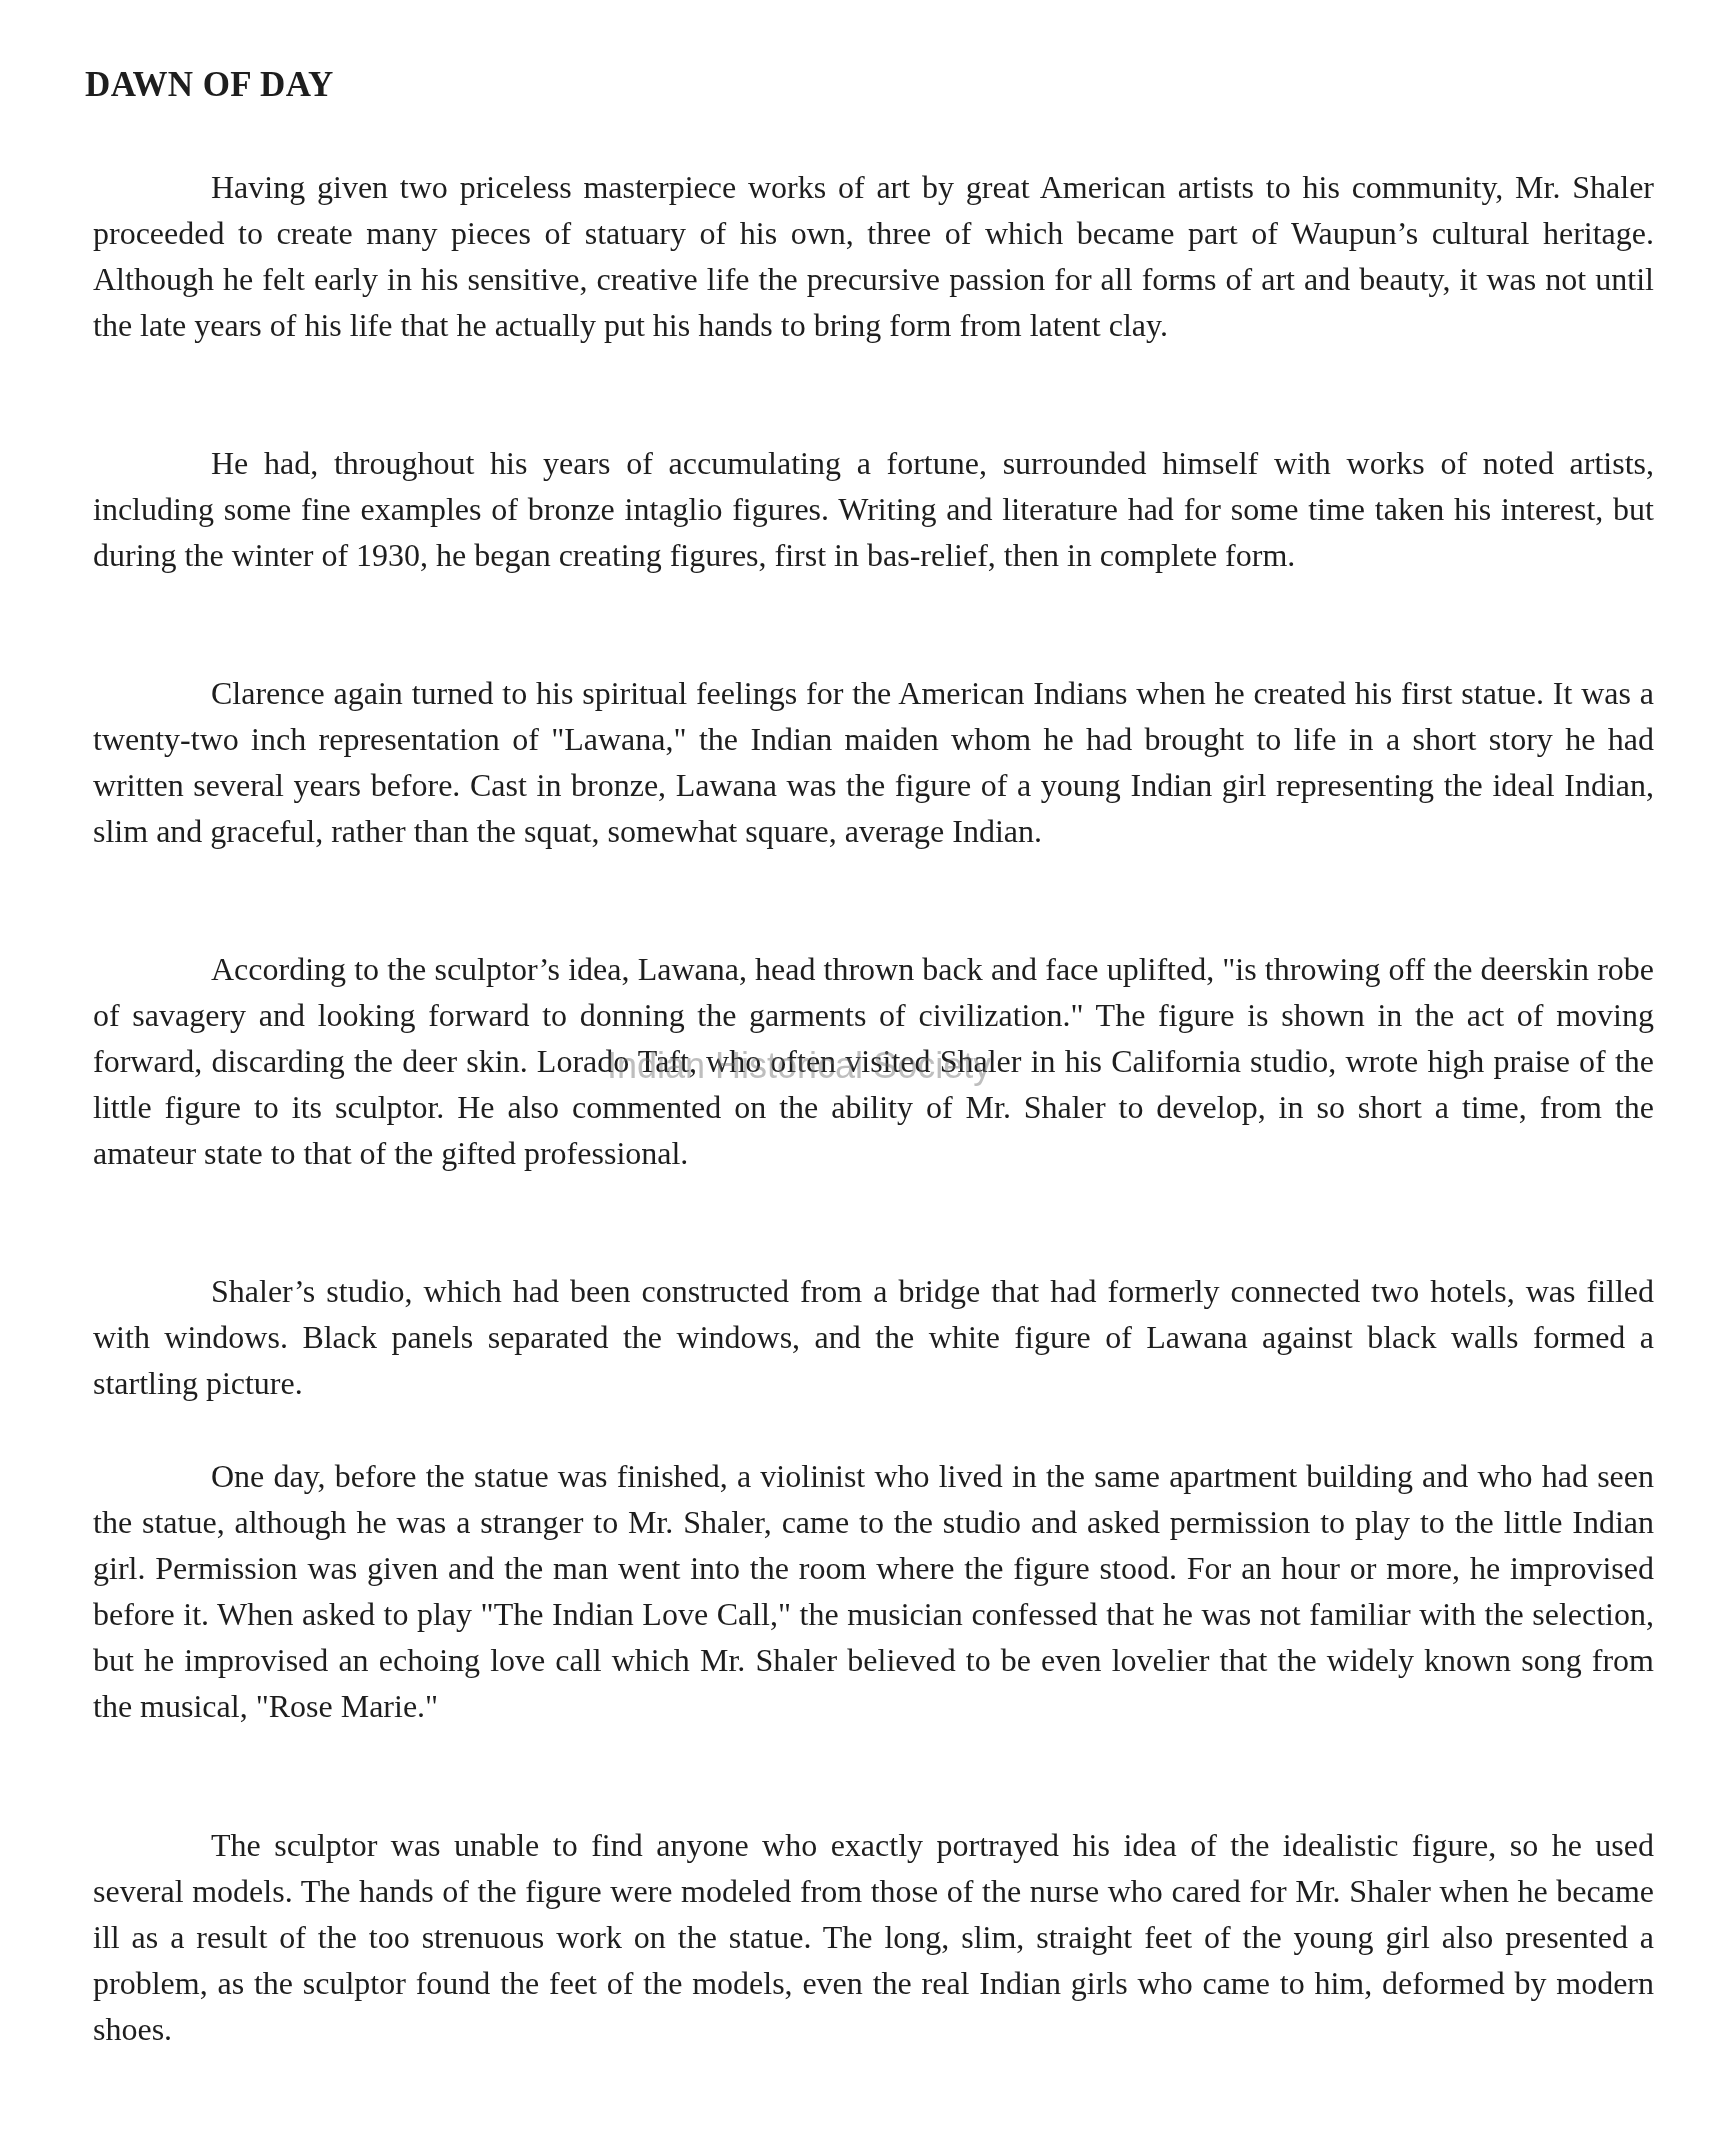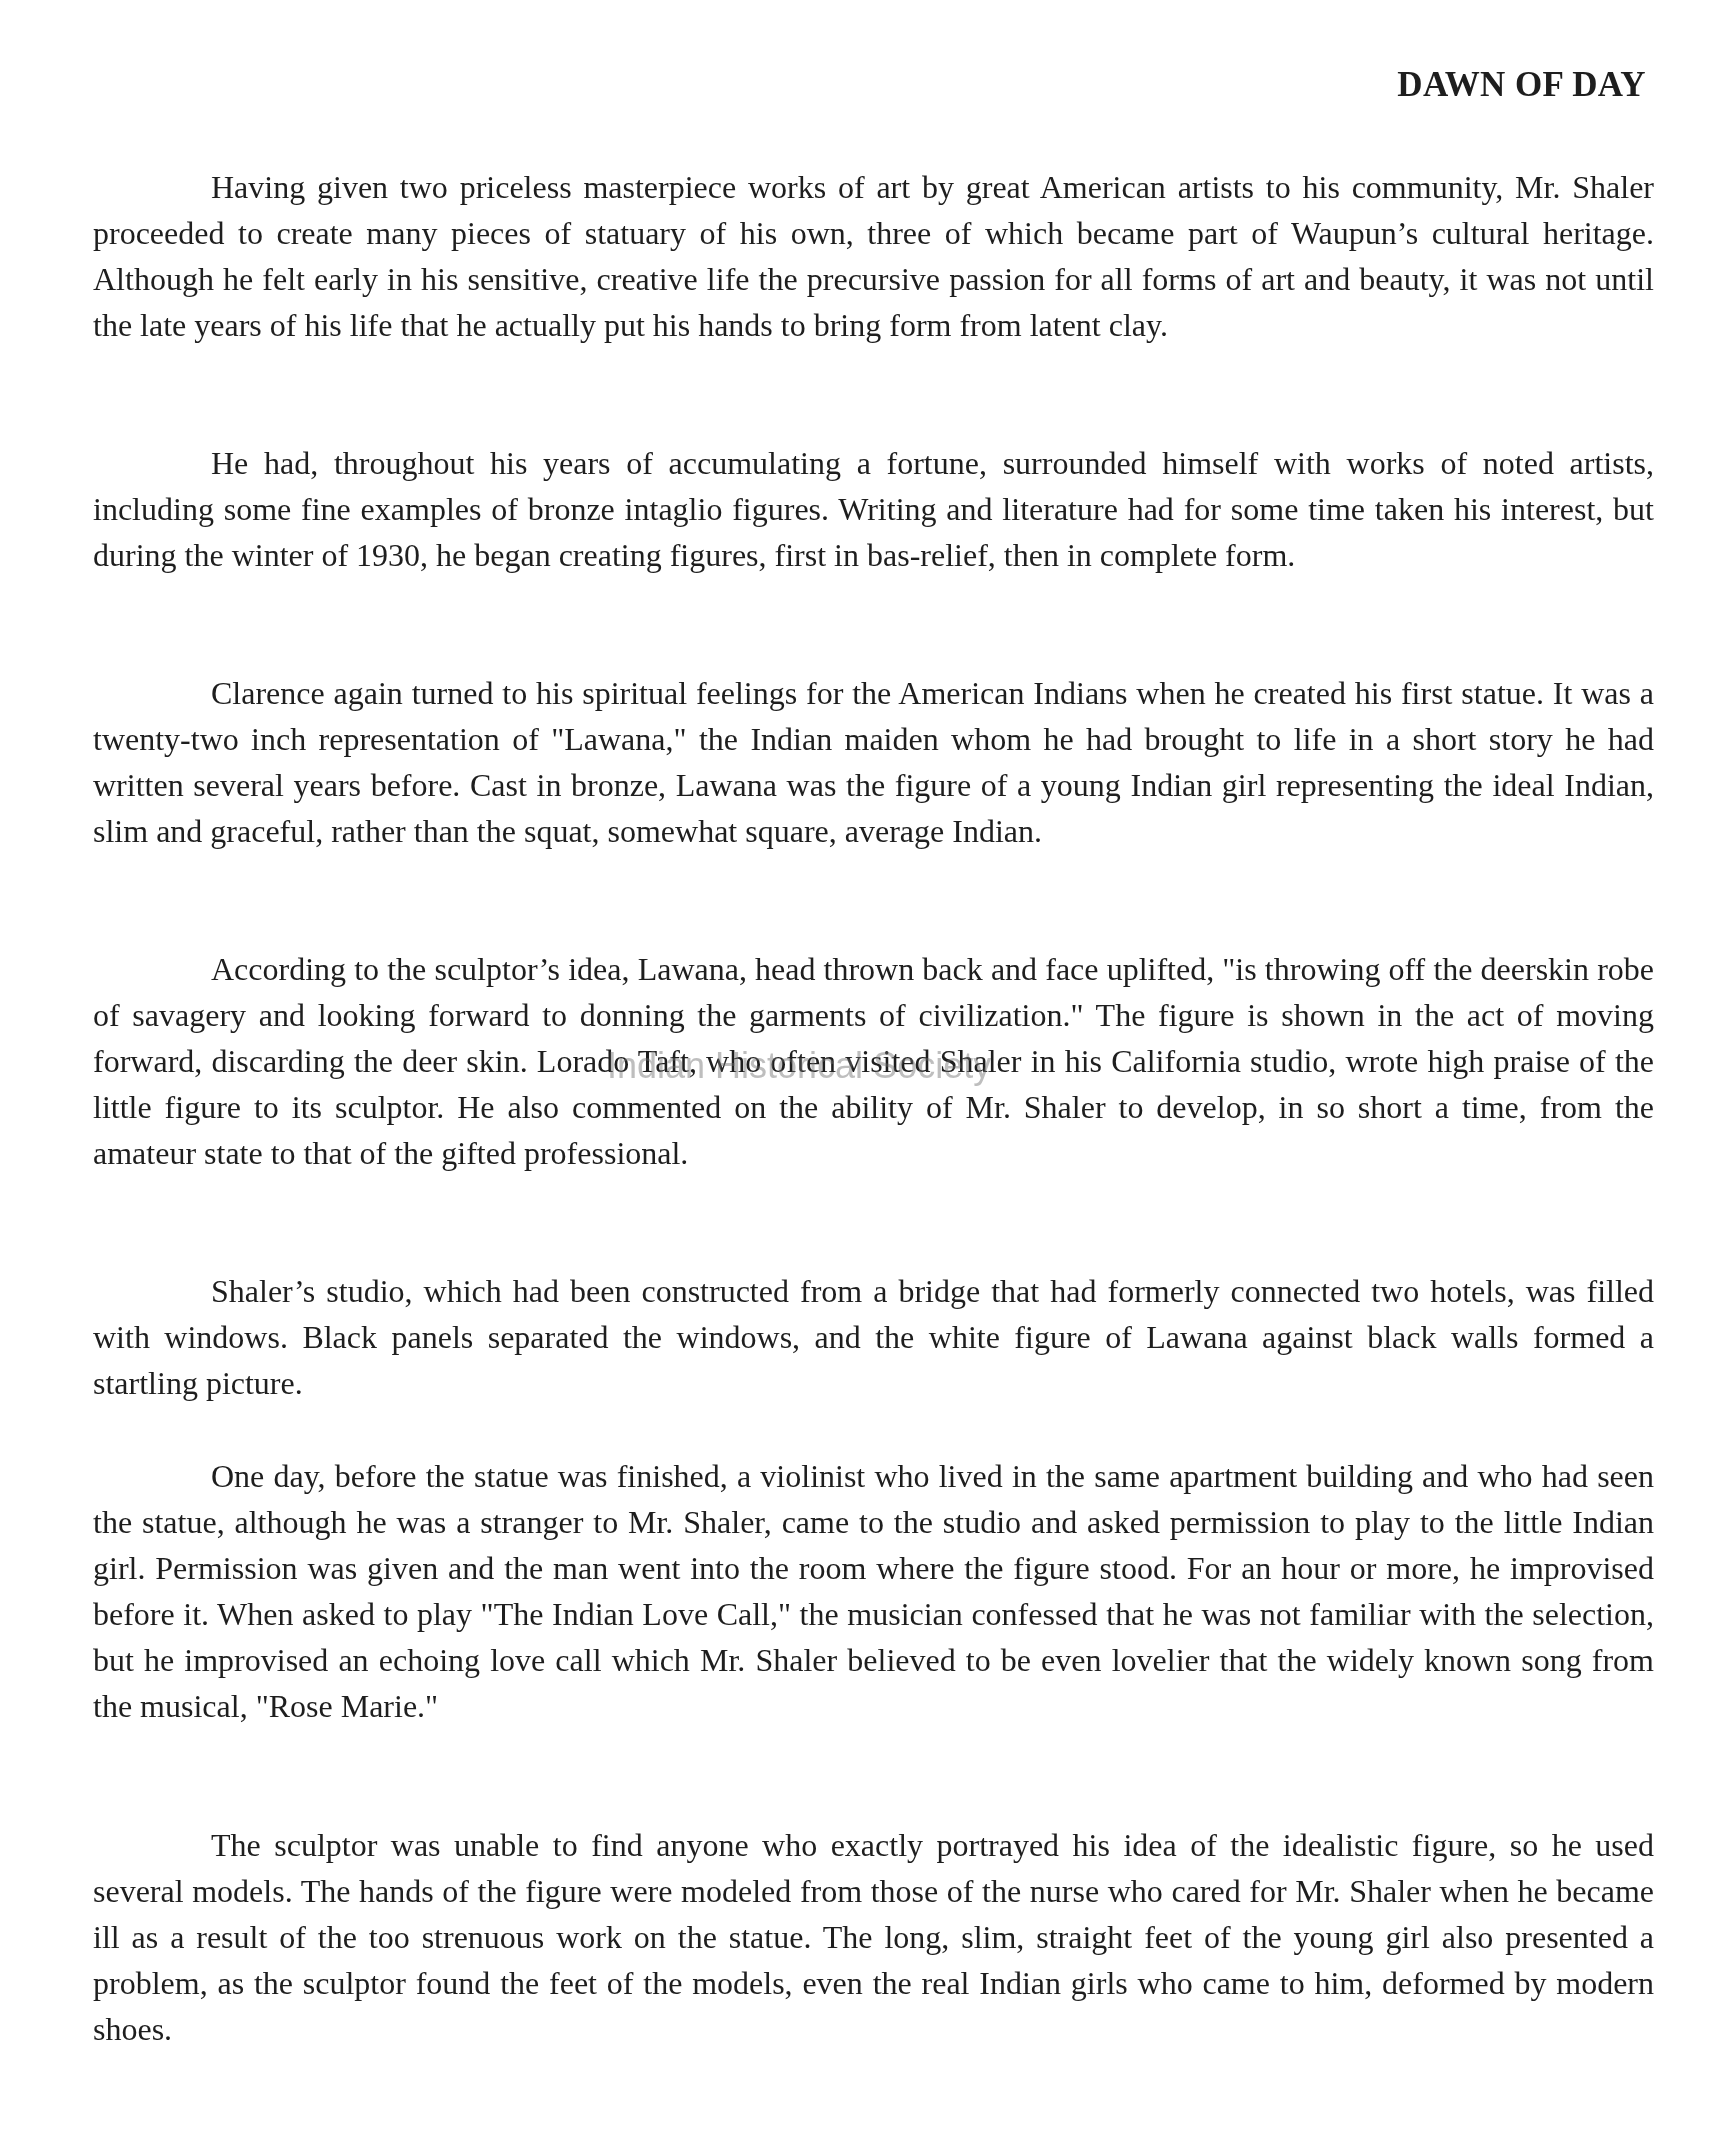--- a/index.html
+++ b/index.html
@@ -1,19 +1,19 @@
 <!DOCTYPE html>
 <html style="font-size:12.6px"><head>
 <meta charset="utf-8">
 <style>
   html, body { margin:0; padding:0; background:#ffffff; }
   body { width:1732px; height:2129px; position:relative; overflow:hidden; }
   .page { position:absolute; left:85px; top:0; width:1561px; color:#1e1e1e;
     font-family:"Liberation Serif", "DejaVu Serif", serif; }
-  .title { position:absolute; top:65px; left:0; width:1561px; text-align:right;
+  .title { position:absolute; top:65px; left:0; width:1561px; text-align:left;
     font-weight:bold; font-size:35px; letter-spacing:0.4px; }
   .para { position:absolute; left:0; width:1561px; font-size:32px; line-height:46px;
     text-align:justify; text-indent:118px; margin:8px; }
   .watermark { position:absolute; left:607px; top:1045px; font-size:36px;
     color:rgba(110,110,110,0.45); font-family:"Liberation Sans", sans-serif; white-space:nowrap; }
 </style>
 </head>
 <body>
 
 <div class="page">

